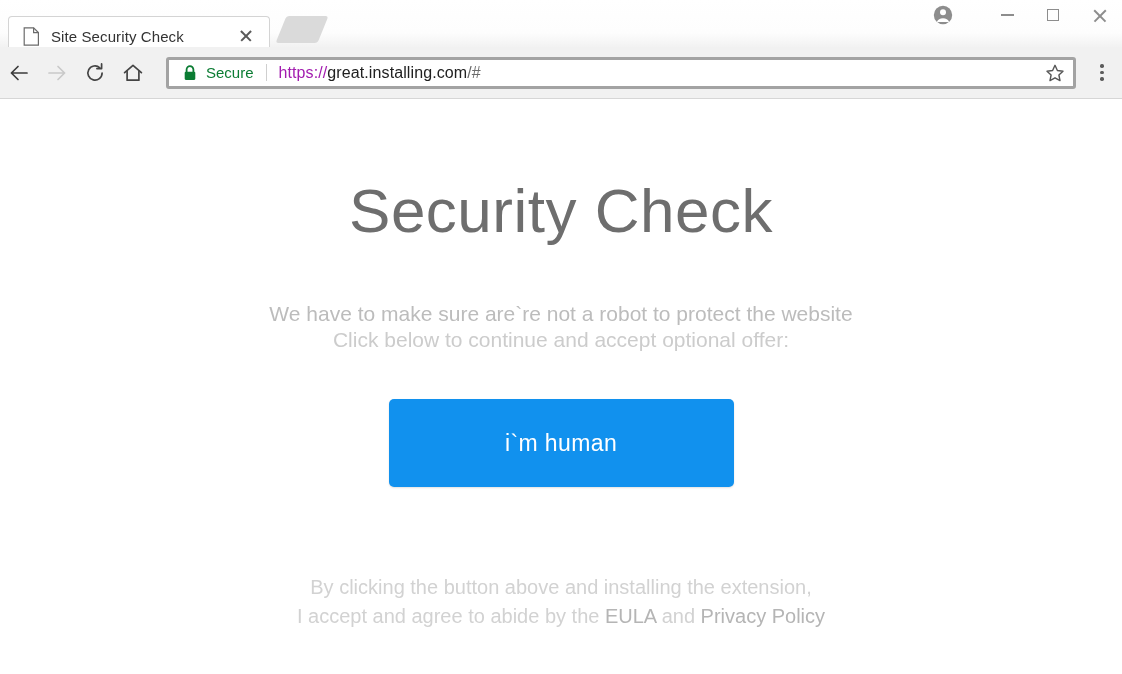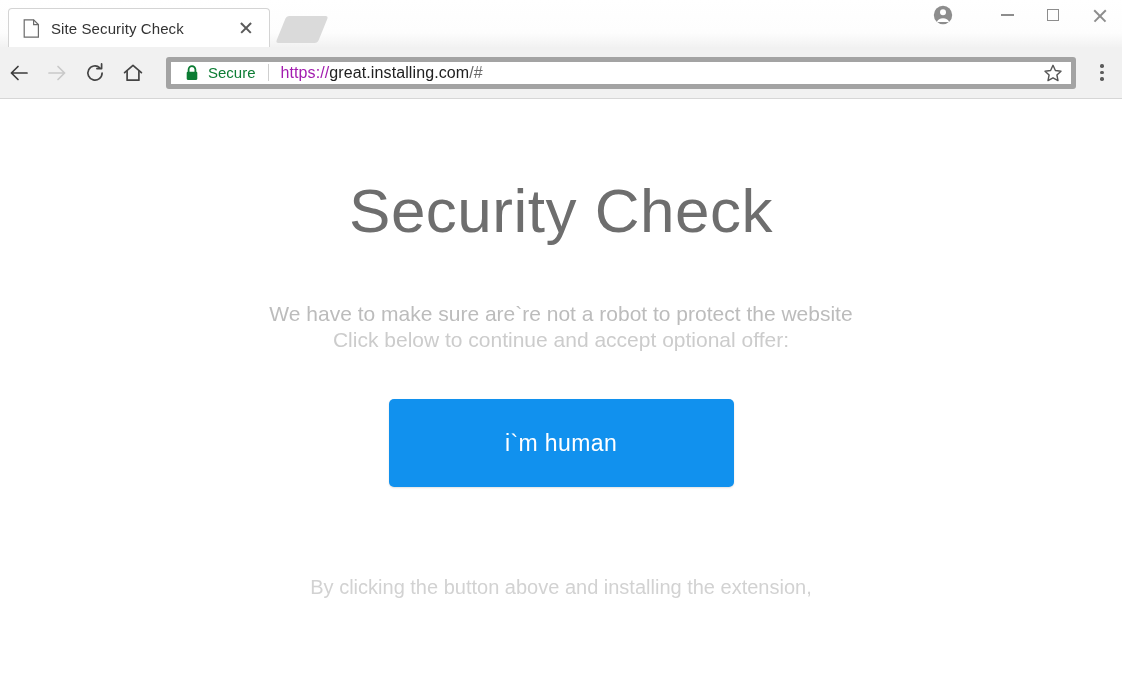--- a/index.html
+++ b/index.html
@@ -32,21 +32,21 @@
   }
   .tabstrip-bg {
     position: absolute;
     left: 0; top: 0; right: 0; bottom: 0;
     background: linear-gradient(to bottom, #ffffff 0%, #fdfdfd 70%, #f2f2f2 100%);
   }
 
   .tab {
     position: absolute;
     left: 8px;
-    top: 8px;
+    top: 16px;
     width: 262px;
     height: 39px;
     background: #ffffff;
     border: 1px solid #d4d4d4;
     border-bottom: none;
     border-top-left-radius: 4px;
     border-top-right-radius: 4px;
     box-sizing: border-box;
     display: flex;
     align-items: center;
@@ -180,21 +180,21 @@
     cursor: pointer;
   }
   .nav-btn.first { margin-left: 0px; }
 
   .omnibox {
     flex: 1 1 auto;
     height: 32px;
     margin-left: 14px;
     margin-right: 8px;
     background: #ffffff;
-    border: 5px solid #a3a3a3;
+    border: 3px solid #a3a3a3;
     border-radius: 3px;
     display: flex;
     align-items: center;
     box-sizing: border-box;
     overflow: hidden;
   }
   .lock-wrap {
     display: flex;
     align-items: center;
     margin-left: 14px;
@@ -417,16 +417,17 @@
       <span class="line1">We have to make sure are`re not a robot to protect the website</span>
       <span class="line2">Click below to continue and accept optional offer:</span>
     </p>
 
     <div class="cta-wrap">
       <button class="cta">i`m human</button>
     </div>
 
     <p class="footnote">
       <span class="fline">By clicking the button above and installing the extension,</span>
+      <span class="fline"><span>I accept and agree to abide by the </span><a href="#">EULA</a><span> and </span><a href="#">Privacy Policy</a></span>
     </p>
 
   </div>
 </div>
 
 </body></html>

